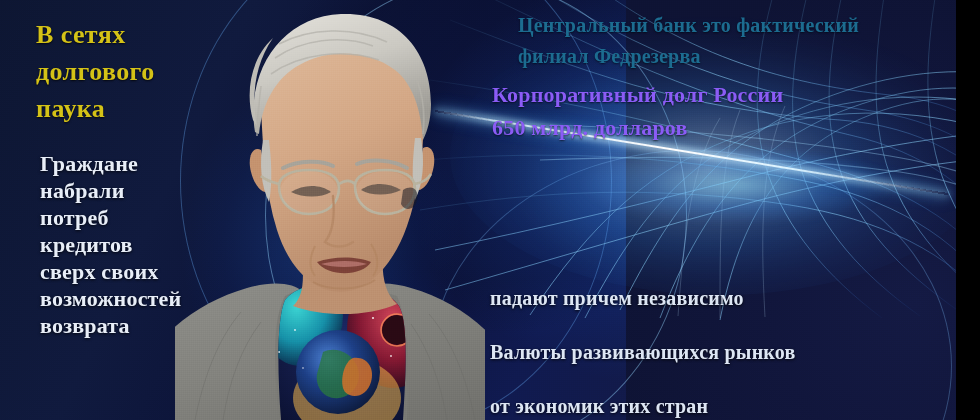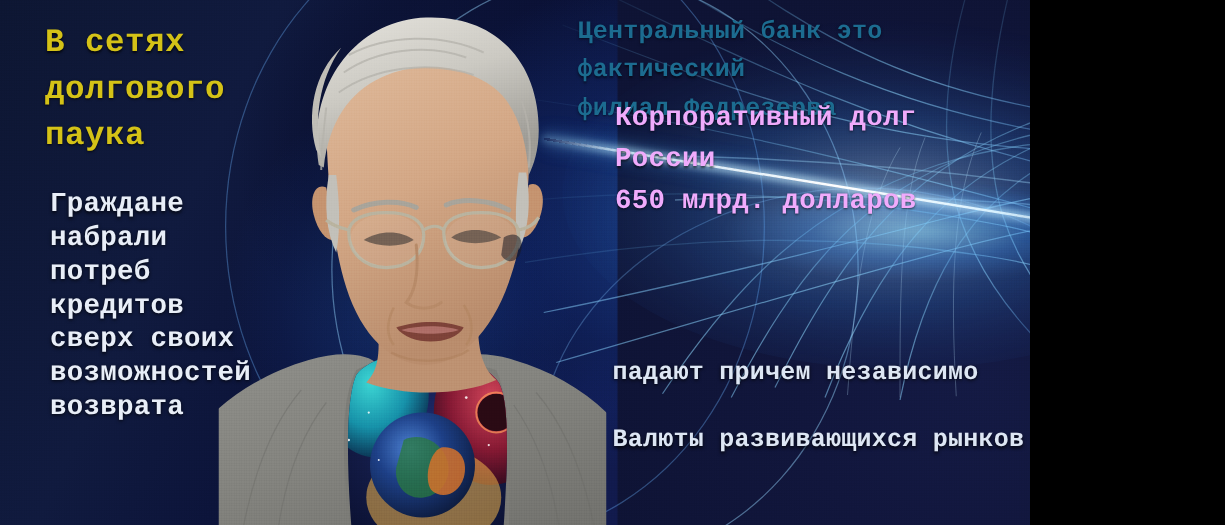--- a/index.html
+++ b/index.html
@@ -1,20 +1,20 @@
 <!DOCTYPE html>
 <html><head>
 <meta charset="utf-8">
 <style>
   html,body{margin:0;padding:0;background:#000;}
   #stage{
     position:relative;
-    width:824px;height:420px;
+    width:956px;height:420px;
     overflow:hidden;
-    font-family:Liberation Mono, monospace;
+    font-family:Liberation Serif, serif;
     background:#0b1030;
     user-select:none;
   }
 
   
   .bg-base{
     position:absolute;inset:0;
     background:
       radial-gradient(ellipse 420px 300px at 74% 42%, rgba(40,110,220,.55) 0%, rgba(20,55,140,.30) 45%, rgba(8,14,45,0) 72%),
       radial-gradient(ellipse 300px 260px at 52% 30%, rgba(12,20,60,.95) 0%, rgba(10,16,48,.55) 60%, rgba(10,16,48,0) 80%),
@@ -80,30 +80,30 @@
     text-shadow:0 1px 2px rgba(0,0,0,.75);
   }
   #left-body{
     left:40px;top:150px;
     font-size:22px;line-height:27px;font-weight:700;
     color:#e8eef8;
     letter-spacing:.2px;
     text-shadow:0 1px 3px rgba(0,0,0,.8);
   }
   #cb-note{
-    left:462px;top:10px;
+    left:518px;top:10px;
     font-size:20px;line-height:31px;font-weight:700;
     color:#1c6c90;
     letter-spacing:.2px;
     text-shadow:0 1px 2px rgba(0,0,0,.55);
   }
   #debt-note{
     left:492px;top:78px;
     font-size:22px;line-height:33px;font-weight:700;
-    color:#f0abfc;
+    color:#8b5cf6;
     letter-spacing:.2px;
     text-shadow:0 1px 2px rgba(0,0,0,.6);
   }
   #fx-note{
     left:490px;top:258px;
     font-size:20px;line-height:27px;font-weight:700;
     color:#dde6f4;
     letter-spacing:.2px;
     text-shadow:0 1px 3px rgba(0,0,0,.85);
   }
@@ -331,17 +331,18 @@
 
   <div class="txt" id="cb-note">Центральный банк это фактический
 филиал Федрезерва</div>
 
   <div class="txt" id="debt-note">Корпоративный долг России
 650 млрд. долларов</div>
 
   <div class="txt" id="fx-note">
     <div>падают причем независимо</div>
     <div>Валюты развивающихся рынков</div>
+    <div>от экономик этих стран</div>
     
     
   </div>
 
 </div>
 
 </body></html>

